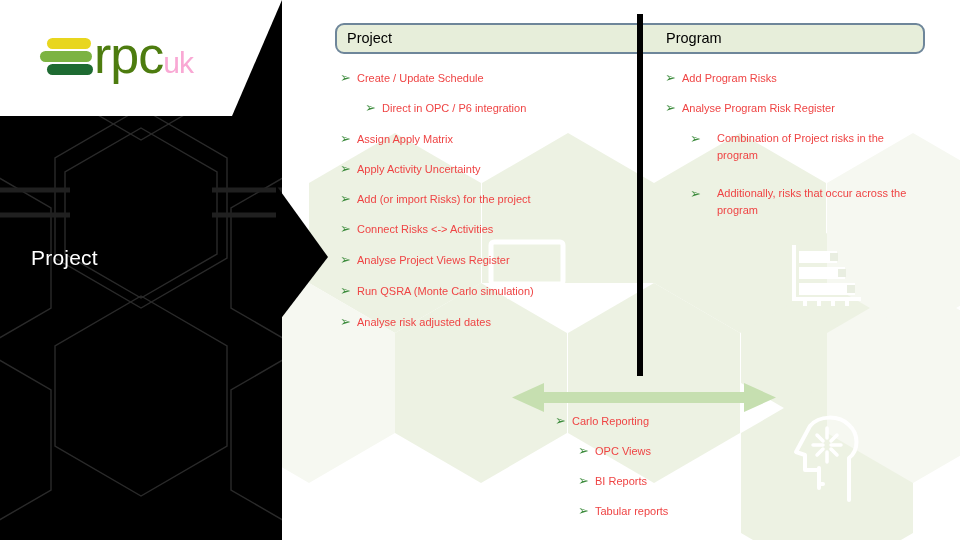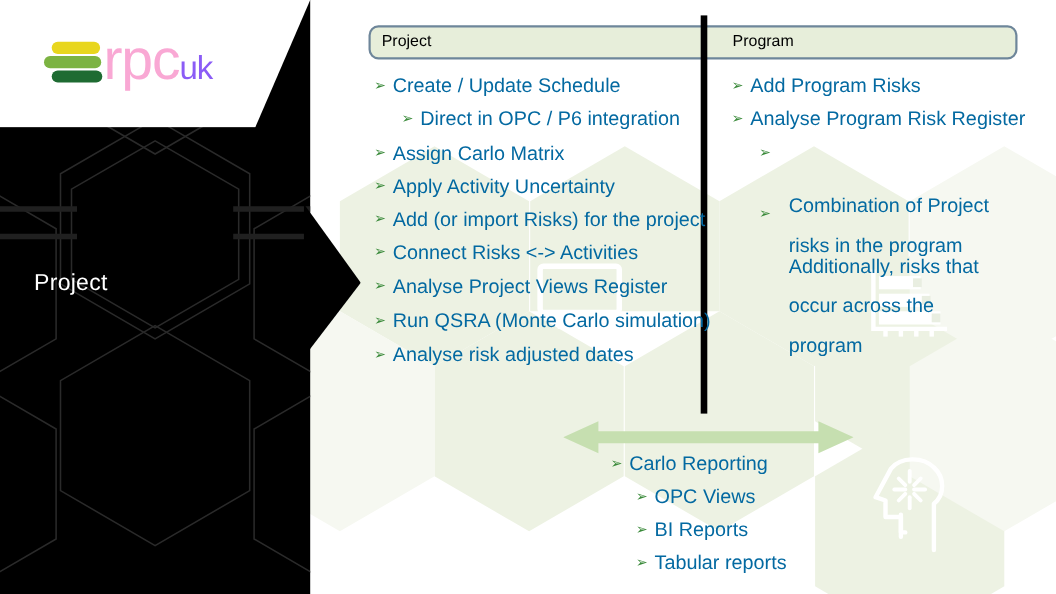--- a/index.html
+++ b/index.html
@@ -67,22 +67,22 @@
   .logo-bar.b2 { top: 15px; left: 2px;  width: 52px; background: #7cb342; }
   .logo-bar.b3 { top: 28px; left: 9px;  width: 46px; background: #1e6b32; }
   .logo-text {
     position: absolute;
     left: 56px;
     top: -4px;
     font-size: 52px;
     line-height: 62px;
     letter-spacing: -1px;
   }
-  .logo-rpc { color: #f9a8d4; font-weight: 400; }
-  .logo-uk  { color: #8b5cf6; font-size: 30px; font-weight: 400; }
+  .logo-rpc { color: #4d7c0f; font-weight: 400; }
+  .logo-uk  { color: #f9a8d4; font-size: 30px; font-weight: 400; }
 
   .panel-title {
     position: absolute;
     left: 31px;
     top: 244px;
     color: #ffffff;
     font-size: 21px;
     line-height: 28px;
     font-weight: 400;
     letter-spacing: 0.2px;
@@ -140,29 +140,28 @@
     white-space: nowrap;
   }
   .bullet-glyph {
     color: #3a8a3a;
     font-size: 13px;
     line-height: 18px;
     width: 17px;
     flex: 0 0 17px;
   }
   .bullet-text {
-    font-size: 18px;
+    font-size: 11px;
     line-height: 18px;
-    color: #0369a1;
+    color: #ef4444;
   }
   .bullet-row.wrap { white-space: normal; }
   .bullet-row.wrap .bullet-text {
-    line-height: 36px;
+    line-height: 17px;
     display: block;
-    margin-top: 39px;
   }
 
   
   .double-arrow {
     position: absolute;
     left: 512px;
     top: 382px;
     width: 264px;
     height: 31px;
   }
@@ -280,21 +279,21 @@
   <div class="bullet-row" style="left:340px; top:69px;">
     <span class="bullet-glyph">➢</span>
     <span class="bullet-text">Create / Update Schedule</span>
   </div>
   <div class="bullet-row" style="left:365px; top:99px;">
     <span class="bullet-glyph">➢</span>
     <span class="bullet-text">Direct in OPC / P6 integration</span>
   </div>
   <div class="bullet-row" style="left:340px; top:130px;">
     <span class="bullet-glyph">➢</span>
-    <span class="bullet-text">Assign Carlo Matrix</span>
+    <span class="bullet-text">Assign Apply Matrix</span>
   </div>
   <div class="bullet-row" style="left:340px; top:160px;">
     <span class="bullet-glyph">➢</span>
     <span class="bullet-text">Apply Activity Uncertainty</span>
   </div>
   <div class="bullet-row" style="left:340px; top:190px;">
     <span class="bullet-glyph">➢</span>
     <span class="bullet-text">Add (or import Risks) for the project</span>
   </div>
   <div class="bullet-row" style="left:340px; top:220px;">

